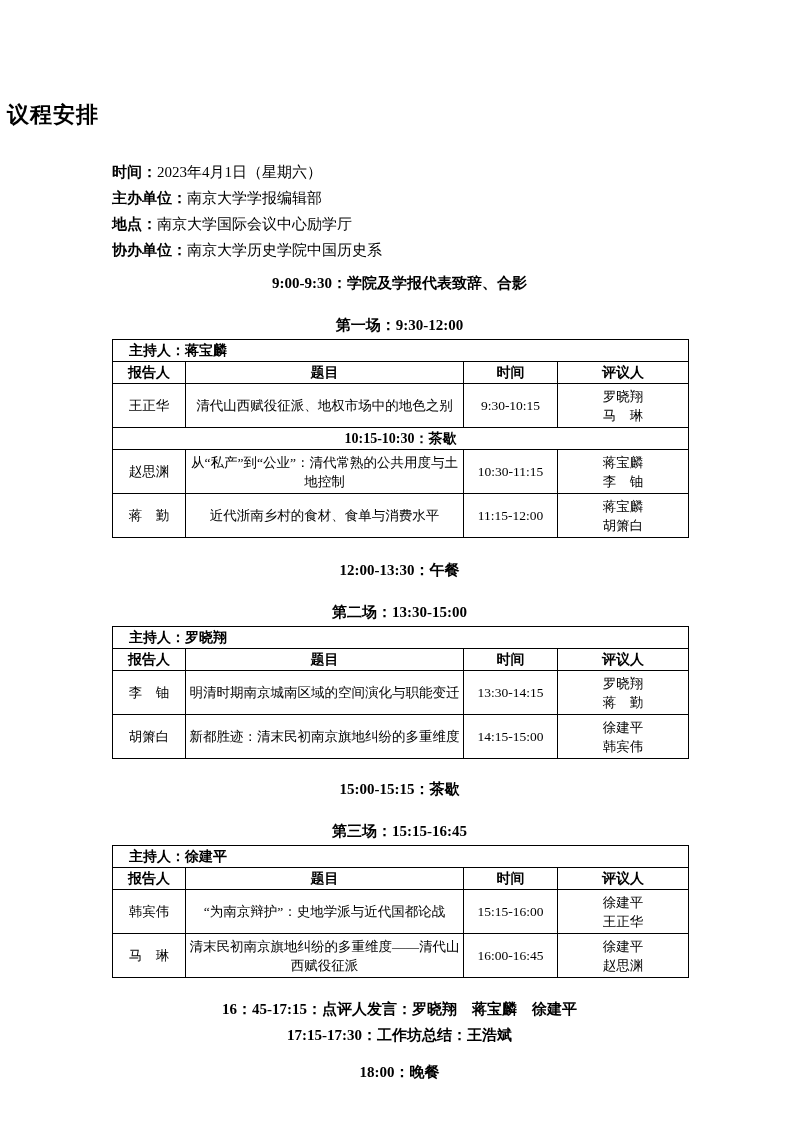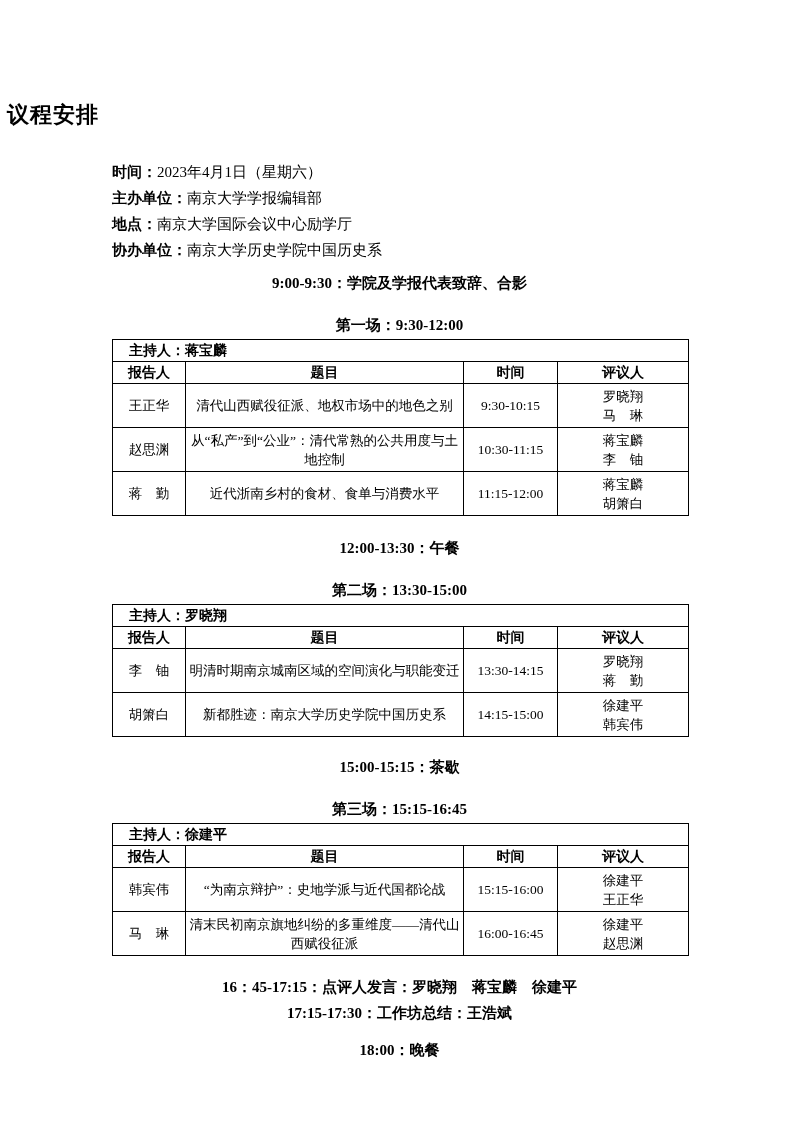--- a/index.html
+++ b/index.html
@@ -135,20 +135,23 @@
       </tr>
       <tr class="data-row">
         <td class="speaker-cell">王正华</td>
         <td class="topic-cell">清代山西赋役征派、地权市场中的地色之别</td>
         <td class="time-cell">9:30-10:15</td>
         <td class="discussant-cell">
           <span>罗晓翔</span>
           <span>马　琳</span>
         </td>
       </tr>
+      <tr class="break-row">
+        <td colspan="4">10:15-10:30：茶歇</td>
+      </tr>
       <tr class="data-row">
         <td class="speaker-cell">赵思渊</td>
         <td class="topic-cell">从“私产”到“公业”：清代常熟的公共用度与土地控制</td>
         <td class="time-cell">10:30-11:15</td>
         <td class="discussant-cell">
           <span>蒋宝麟</span>
           <span>李　铀</span>
         </td>
       </tr>
       <tr class="data-row">
@@ -187,21 +190,21 @@
         <td class="speaker-cell">李　铀</td>
         <td class="topic-cell">明清时期南京城南区域的空间演化与职能变迁</td>
         <td class="time-cell">13:30-14:15</td>
         <td class="discussant-cell">
           <span>罗晓翔</span>
           <span>蒋　勤</span>
         </td>
       </tr>
       <tr class="data-row">
         <td class="speaker-cell">胡箫白</td>
-        <td class="topic-cell">新都胜迹：南京大学历史学院中国历史系</td>
+        <td class="topic-cell">新都胜迹：清末民初南京旗地纠纷的多重维度</td>
         <td class="time-cell">14:15-15:00</td>
         <td class="discussant-cell">
           <span>徐建平</span>
           <span>韩宾伟</span>
         </td>
       </tr>
     </tbody>
   </table>
 
   <div class="center-line break-line">15:00-15:15：茶歇</div>

